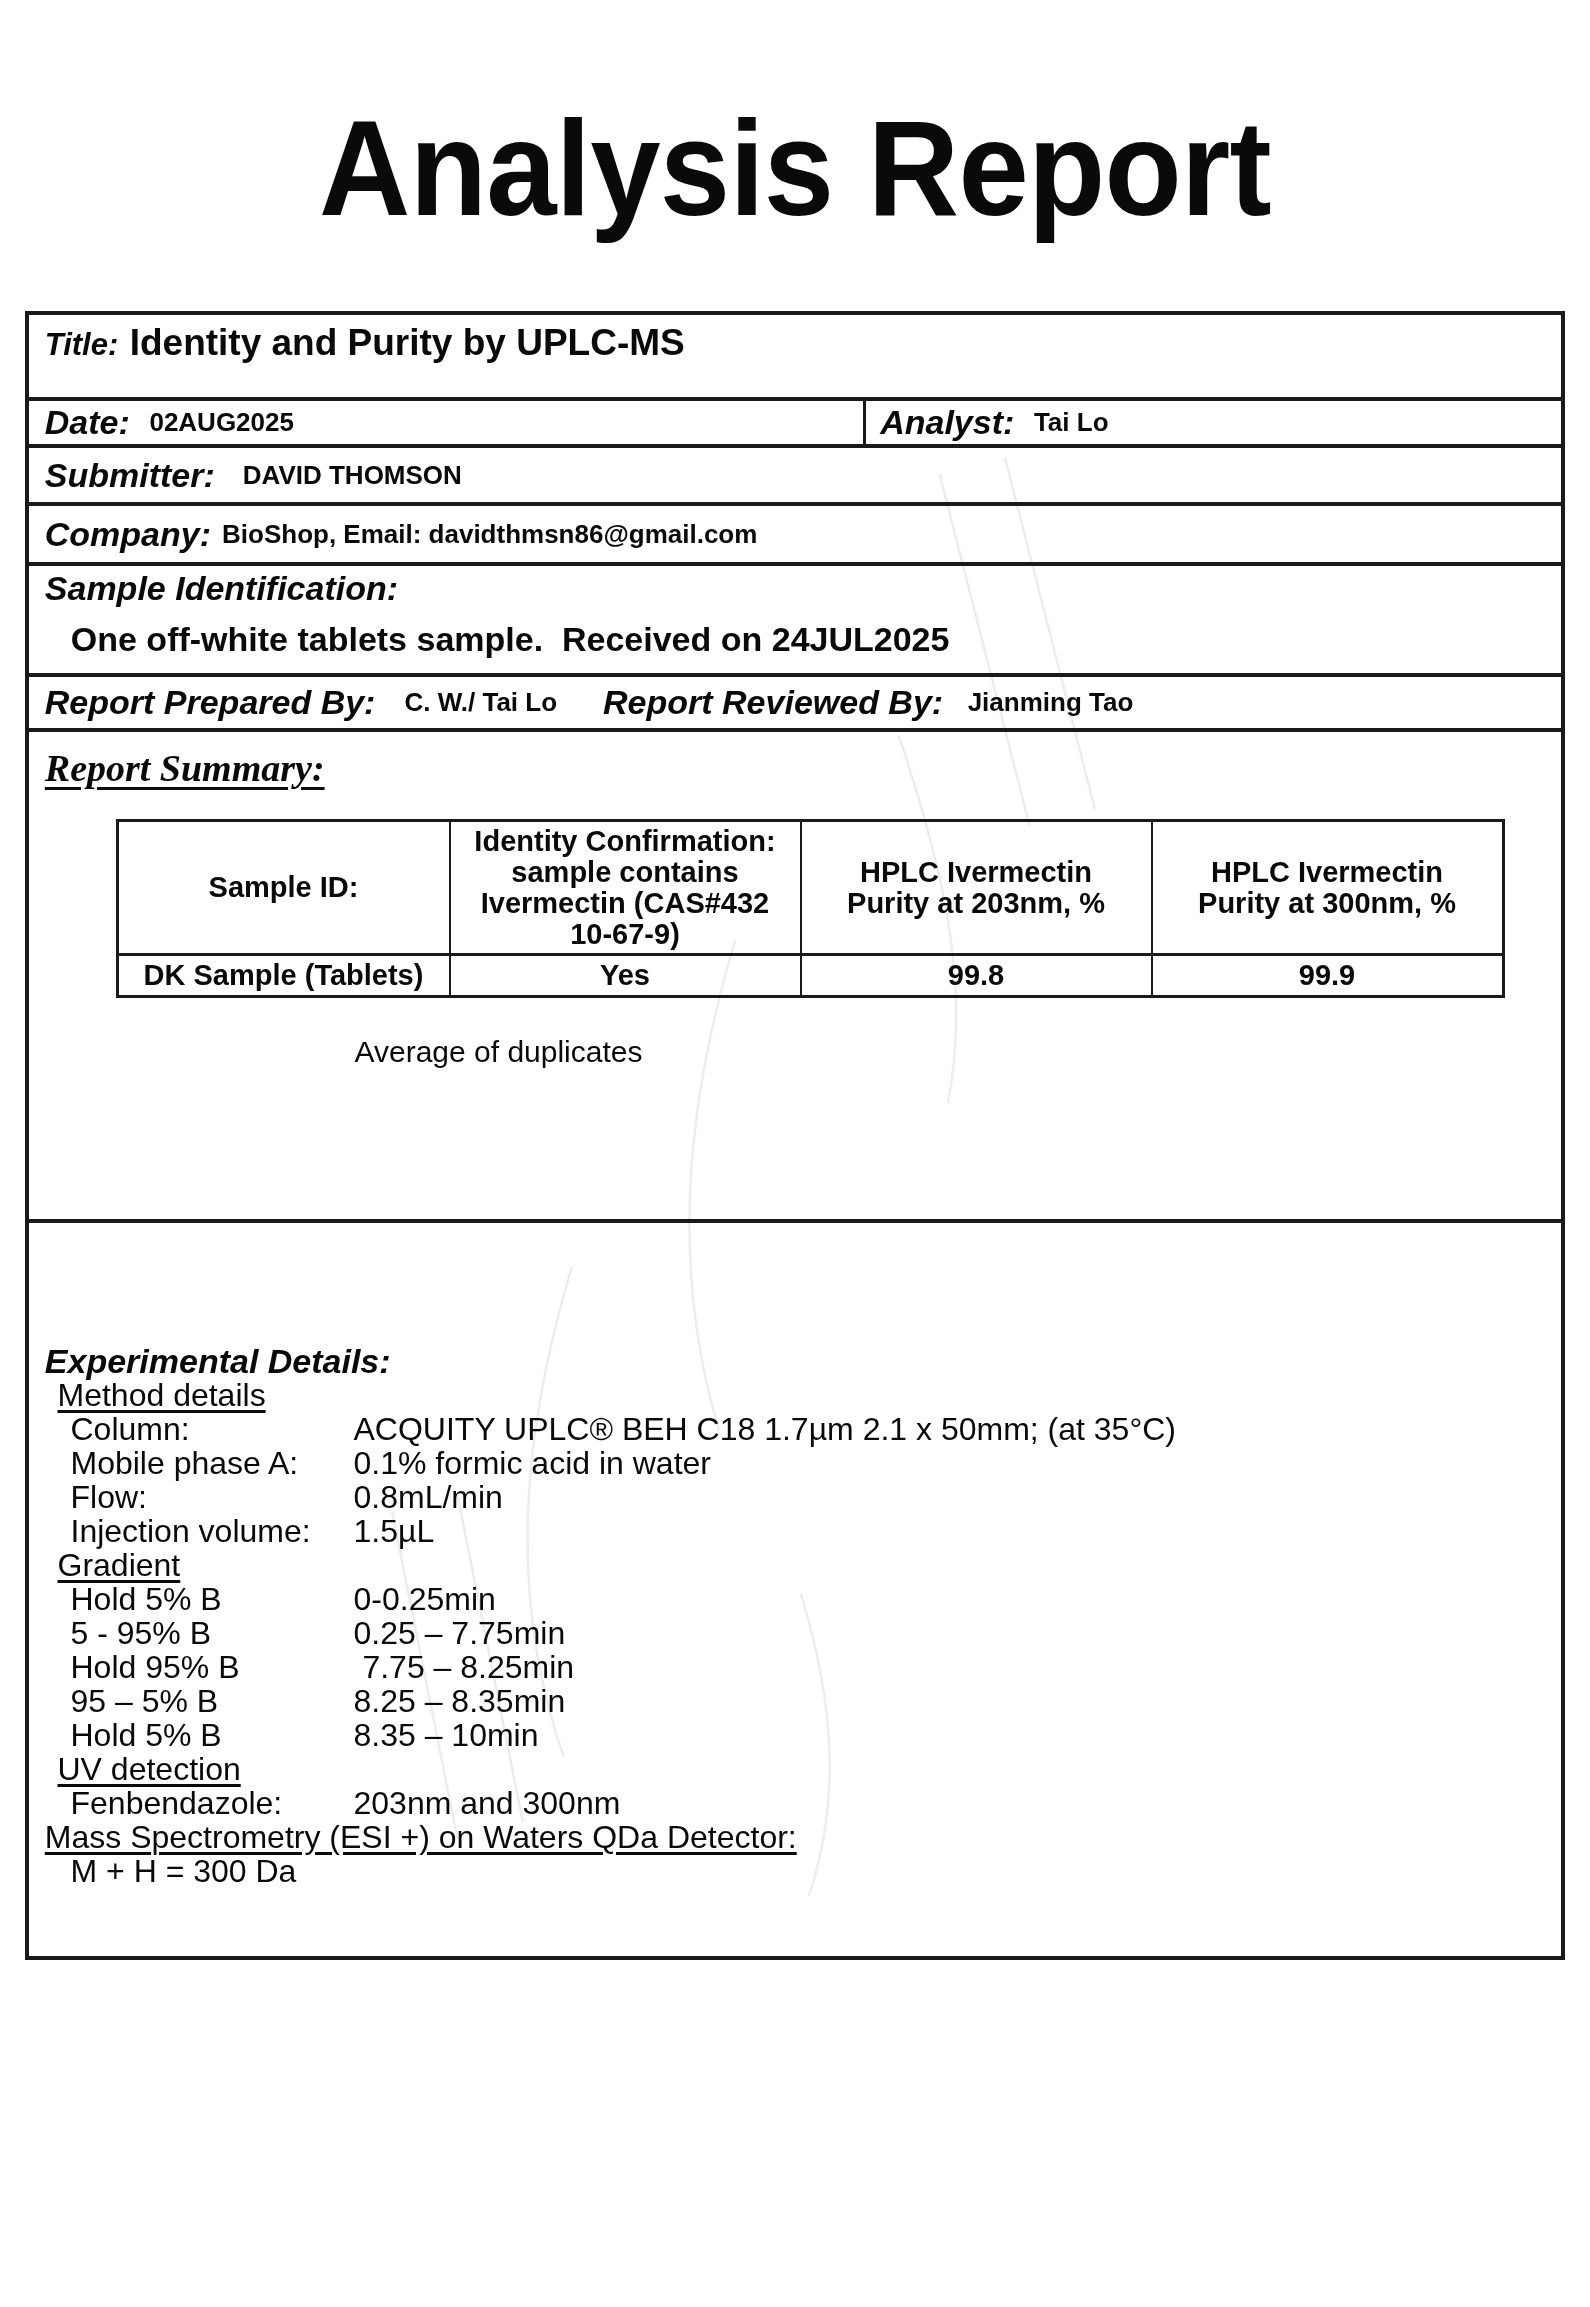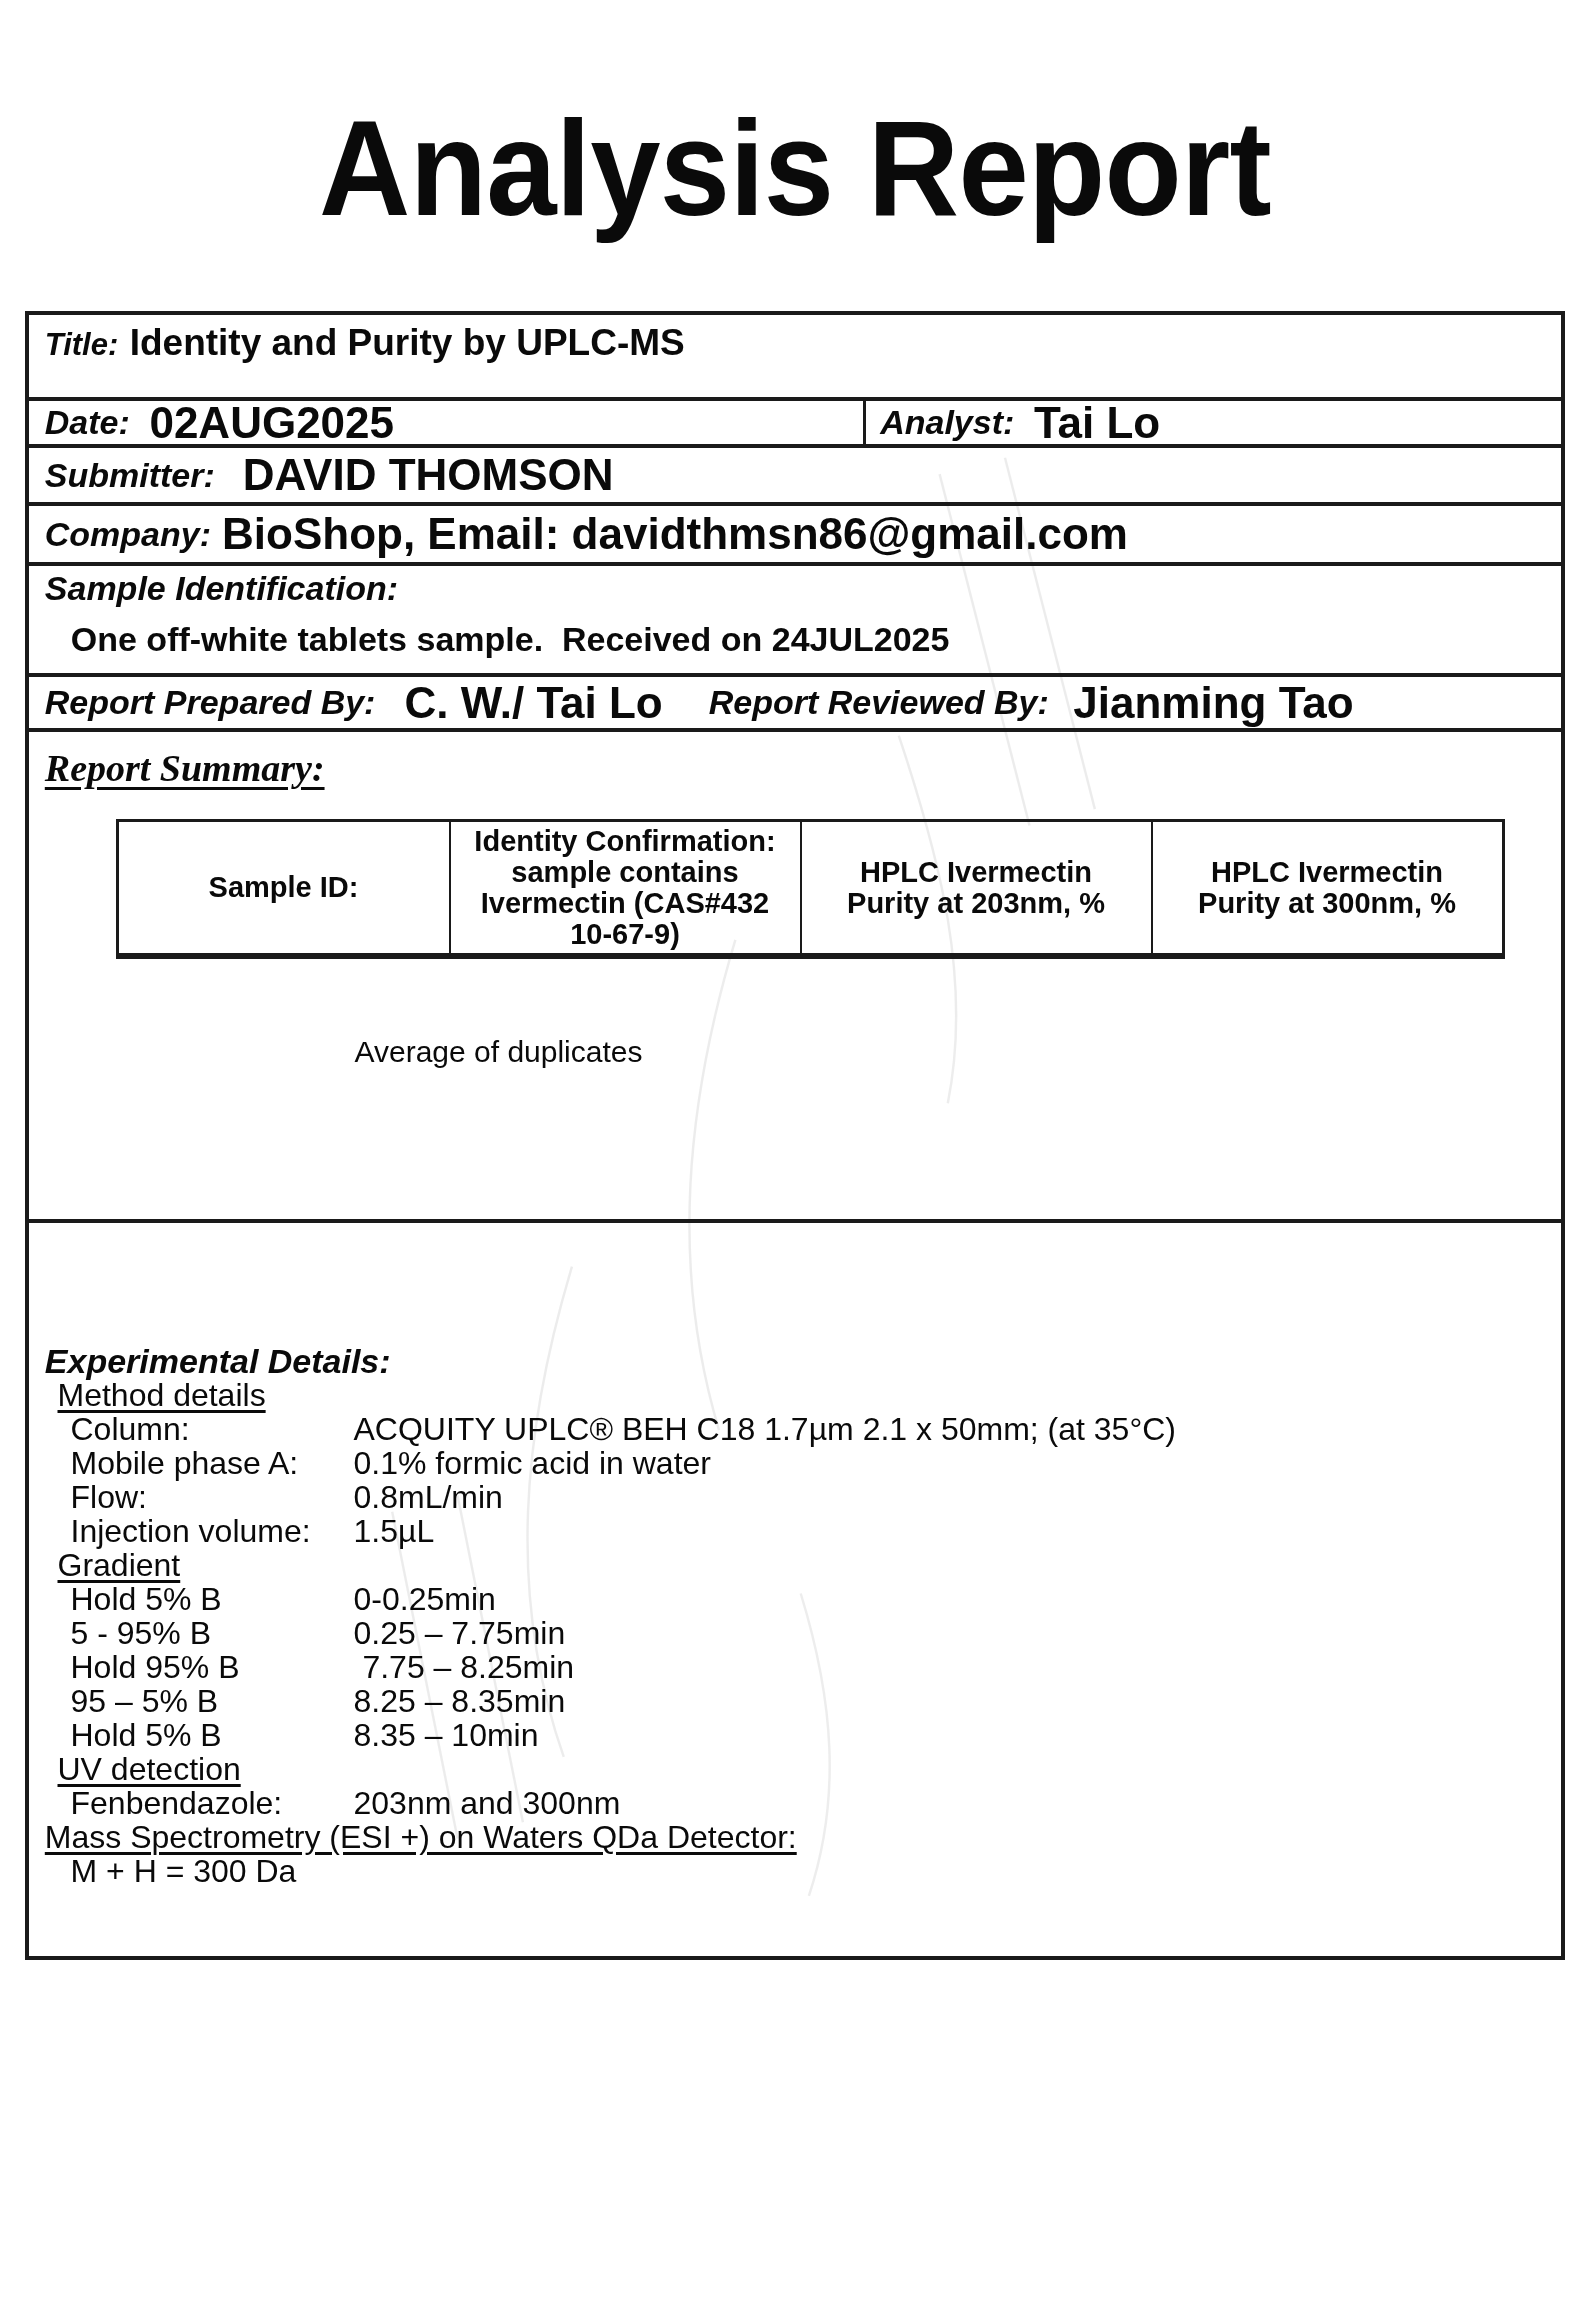--- a/index.html
+++ b/index.html
@@ -32,21 +32,21 @@
   .doc-table{
     position:absolute;left:24.5px;top:311px;
     width:1540px;height:1649px;
     border:4.1px solid #1a1a1a;
     box-sizing:border-box;
     background:transparent;
   }
   .row{box-sizing:border-box;border-bottom:4.1px solid #1a1a1a;position:relative;}
   .row:last-child{border-bottom:none;}
   .lbl{font-weight:bold;font-style:italic;font-size:34px;}
-  .val{font-weight:bold;font-size:44px;}
+  .val{font-weight:bold;font-size:26px;}
 
   .row-title{height:86px;padding:6.5px 0 0 16.3px;}
   .row-title .lbl{font-size:31px;}
   .row-title .val{font-size:37px;margin-left:11.4px;}
 
   .row-split{height:47px;display:flex;align-items:stretch;}
   .cell{display:flex;align-items:center;box-sizing:border-box;}
   .cell-date{width:834px;padding-left:16.3px;}
   .cell-analyst{flex:1;border-left:3.3px solid #1a1a1a;padding-left:14.7px;}
   .cell .val{margin-left:19.6px;}
@@ -170,20 +170,26 @@
         <div class="sum-row sum-head">
           <div class="sum-cell sc1" data-bind="summary.table.headers.0">Sample ID:</div>
           <div class="sum-cell sc2" data-bind="summary.table.headers.1">Identity Confirmation:
 sample contains
 Ivermectin (CAS#432
 10-67-9)</div>
           <div class="sum-cell sc3" data-bind="summary.table.headers.2">HPLC Ivermectin
 Purity at 203nm, %</div>
           <div class="sum-cell sc4" data-bind="summary.table.headers.3">HPLC Ivermectin
 Purity at 300nm, %</div>
+        </div>
+        <div class="sum-row sum-data">
+          <div class="sum-cell sc1" data-bind="summary.table.row.0">DK Sample (Tablets)</div>
+          <div class="sum-cell sc2" data-bind="summary.table.row.1">Yes</div>
+          <div class="sum-cell sc3" data-bind="summary.table.row.2">99.8</div>
+          <div class="sum-cell sc4" data-bind="summary.table.row.3">99.9</div>
         </div>
       </div>
       <div class="sum-note" data-bind="summary.note">Average of duplicates</div>
     </div>
 
     <div class="row row-exp">
       <div class="exp-line"><span class="exp-label l0 bi" data-bind="experimental.lines.0.label">Experimental Details:</span></div>
       <div class="exp-line"><span class="exp-label l1 u" data-bind="experimental.lines.1.label">Method details</span></div>
       <div class="exp-line"><span class="exp-label l2" data-bind="experimental.lines.2.label">Column:</span><span class="exp-value" data-bind="experimental.lines.2.value">ACQUITY UPLC® BEH C18 1.7µm 2.1 x 50mm; (at 35°C)</span></div>
       <div class="exp-line"><span class="exp-label l2" data-bind="experimental.lines.3.label">Mobile phase A:</span><span class="exp-value" data-bind="experimental.lines.3.value">0.1% formic acid in water</span></div>

